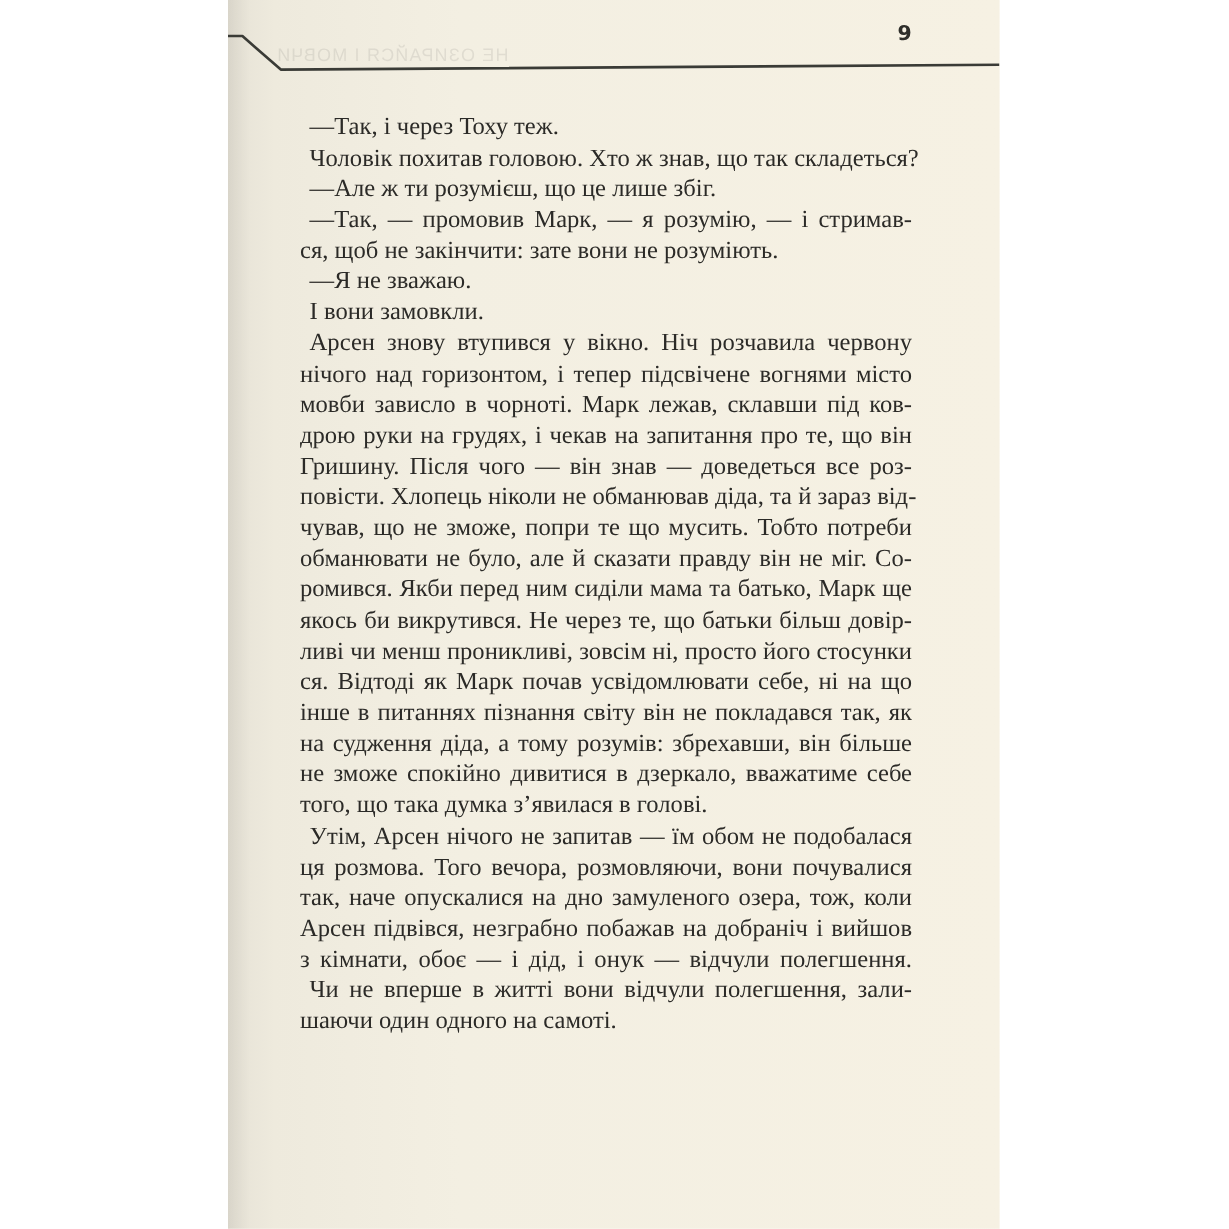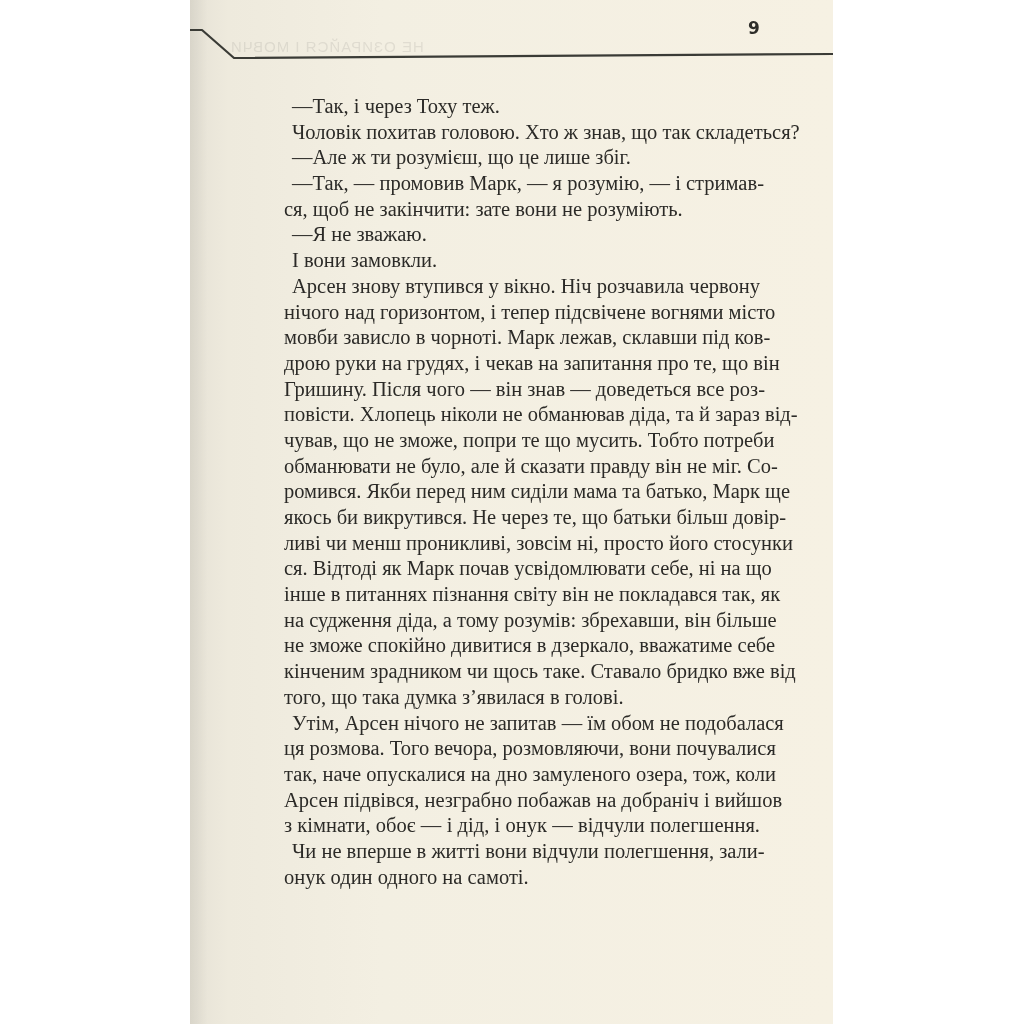--- a/index.html
+++ b/index.html
@@ -62,21 +62,20 @@
       font-size: 20.5px;
       line-height: 25.7px;
       color: #2b2a27;
     }
     .line {
       display: block;
       white-space: nowrap;
       text-align: justify;
       text-align-last: justify;
       height: 25.7px;
-      margin-left: 34px;
     }
     .line.indent { padding-left: 8px; }
     .line.last { text-align-last: left; }
   </style>
 </head>
 <body>
 
 <div class="page">
   <svg class="header-rule" viewBox="0 0 643 80" xmlns="http://www.w3.org/2000/svg">
     <polyline points="0,30 12,30 44,58 643,54" fill="none" stroke="#3a3b36" stroke-width="2.2" stroke-linejoin="round"></polyline>
@@ -100,23 +99,22 @@
       <span class="line">повісти. Хлопець ніколи не обманював діда, та й зараз від-</span>
       <span class="line">чував, що не зможе, попри те що мусить. Тобто потреби</span>
       <span class="line">обманювати не було, але й сказати правду він не міг. Со-</span>
       <span class="line">ромився. Якби перед ним сиділи мама та батько, Марк ще</span>
       <span class="line">якось би викрутився. Не через те, що батьки більш довір-</span>
       <span class="line">ливі чи менш проникливі, зовсім ні, просто його стосунки</span>
       <span class="line">ся. Відтоді як Марк почав усвідомлювати себе, ні на що</span>
       <span class="line">інше в питаннях пізнання світу він не покладався так, як</span>
       <span class="line">на судження діда, а тому розумів: збрехавши, він більше</span>
       <span class="line">не зможе спокійно дивитися в дзеркало, вважатиме себе</span>
-      <span class="line">кінченим зрадником чи щось таке. Ставало бридко вже від</span>
       <span class="line last">того, що така думка з’явилася в голові.</span>
       <span class="line indent">Утім, Арсен нічого не запитав — їм обом не подобалася</span>
       <span class="line">ця розмова. Того вечора, розмовляючи, вони почувалися</span>
       <span class="line">так, наче опускалися на дно замуленого озера, тож, коли</span>
       <span class="line">Арсен підвівся, незграбно побажав на добраніч і вийшов</span>
       <span class="line">з кімнати, обоє — і дід, і онук — відчули полегшення.</span>
       <span class="line indent">Чи не вперше в житті вони відчули полегшення, зали-</span>
-      <span class="line last">онук один одного на самоті.</span>
+      <span class="line last">шаючи один одного на самоті.</span>
     </div>
 </div>
 
 </body></html>

